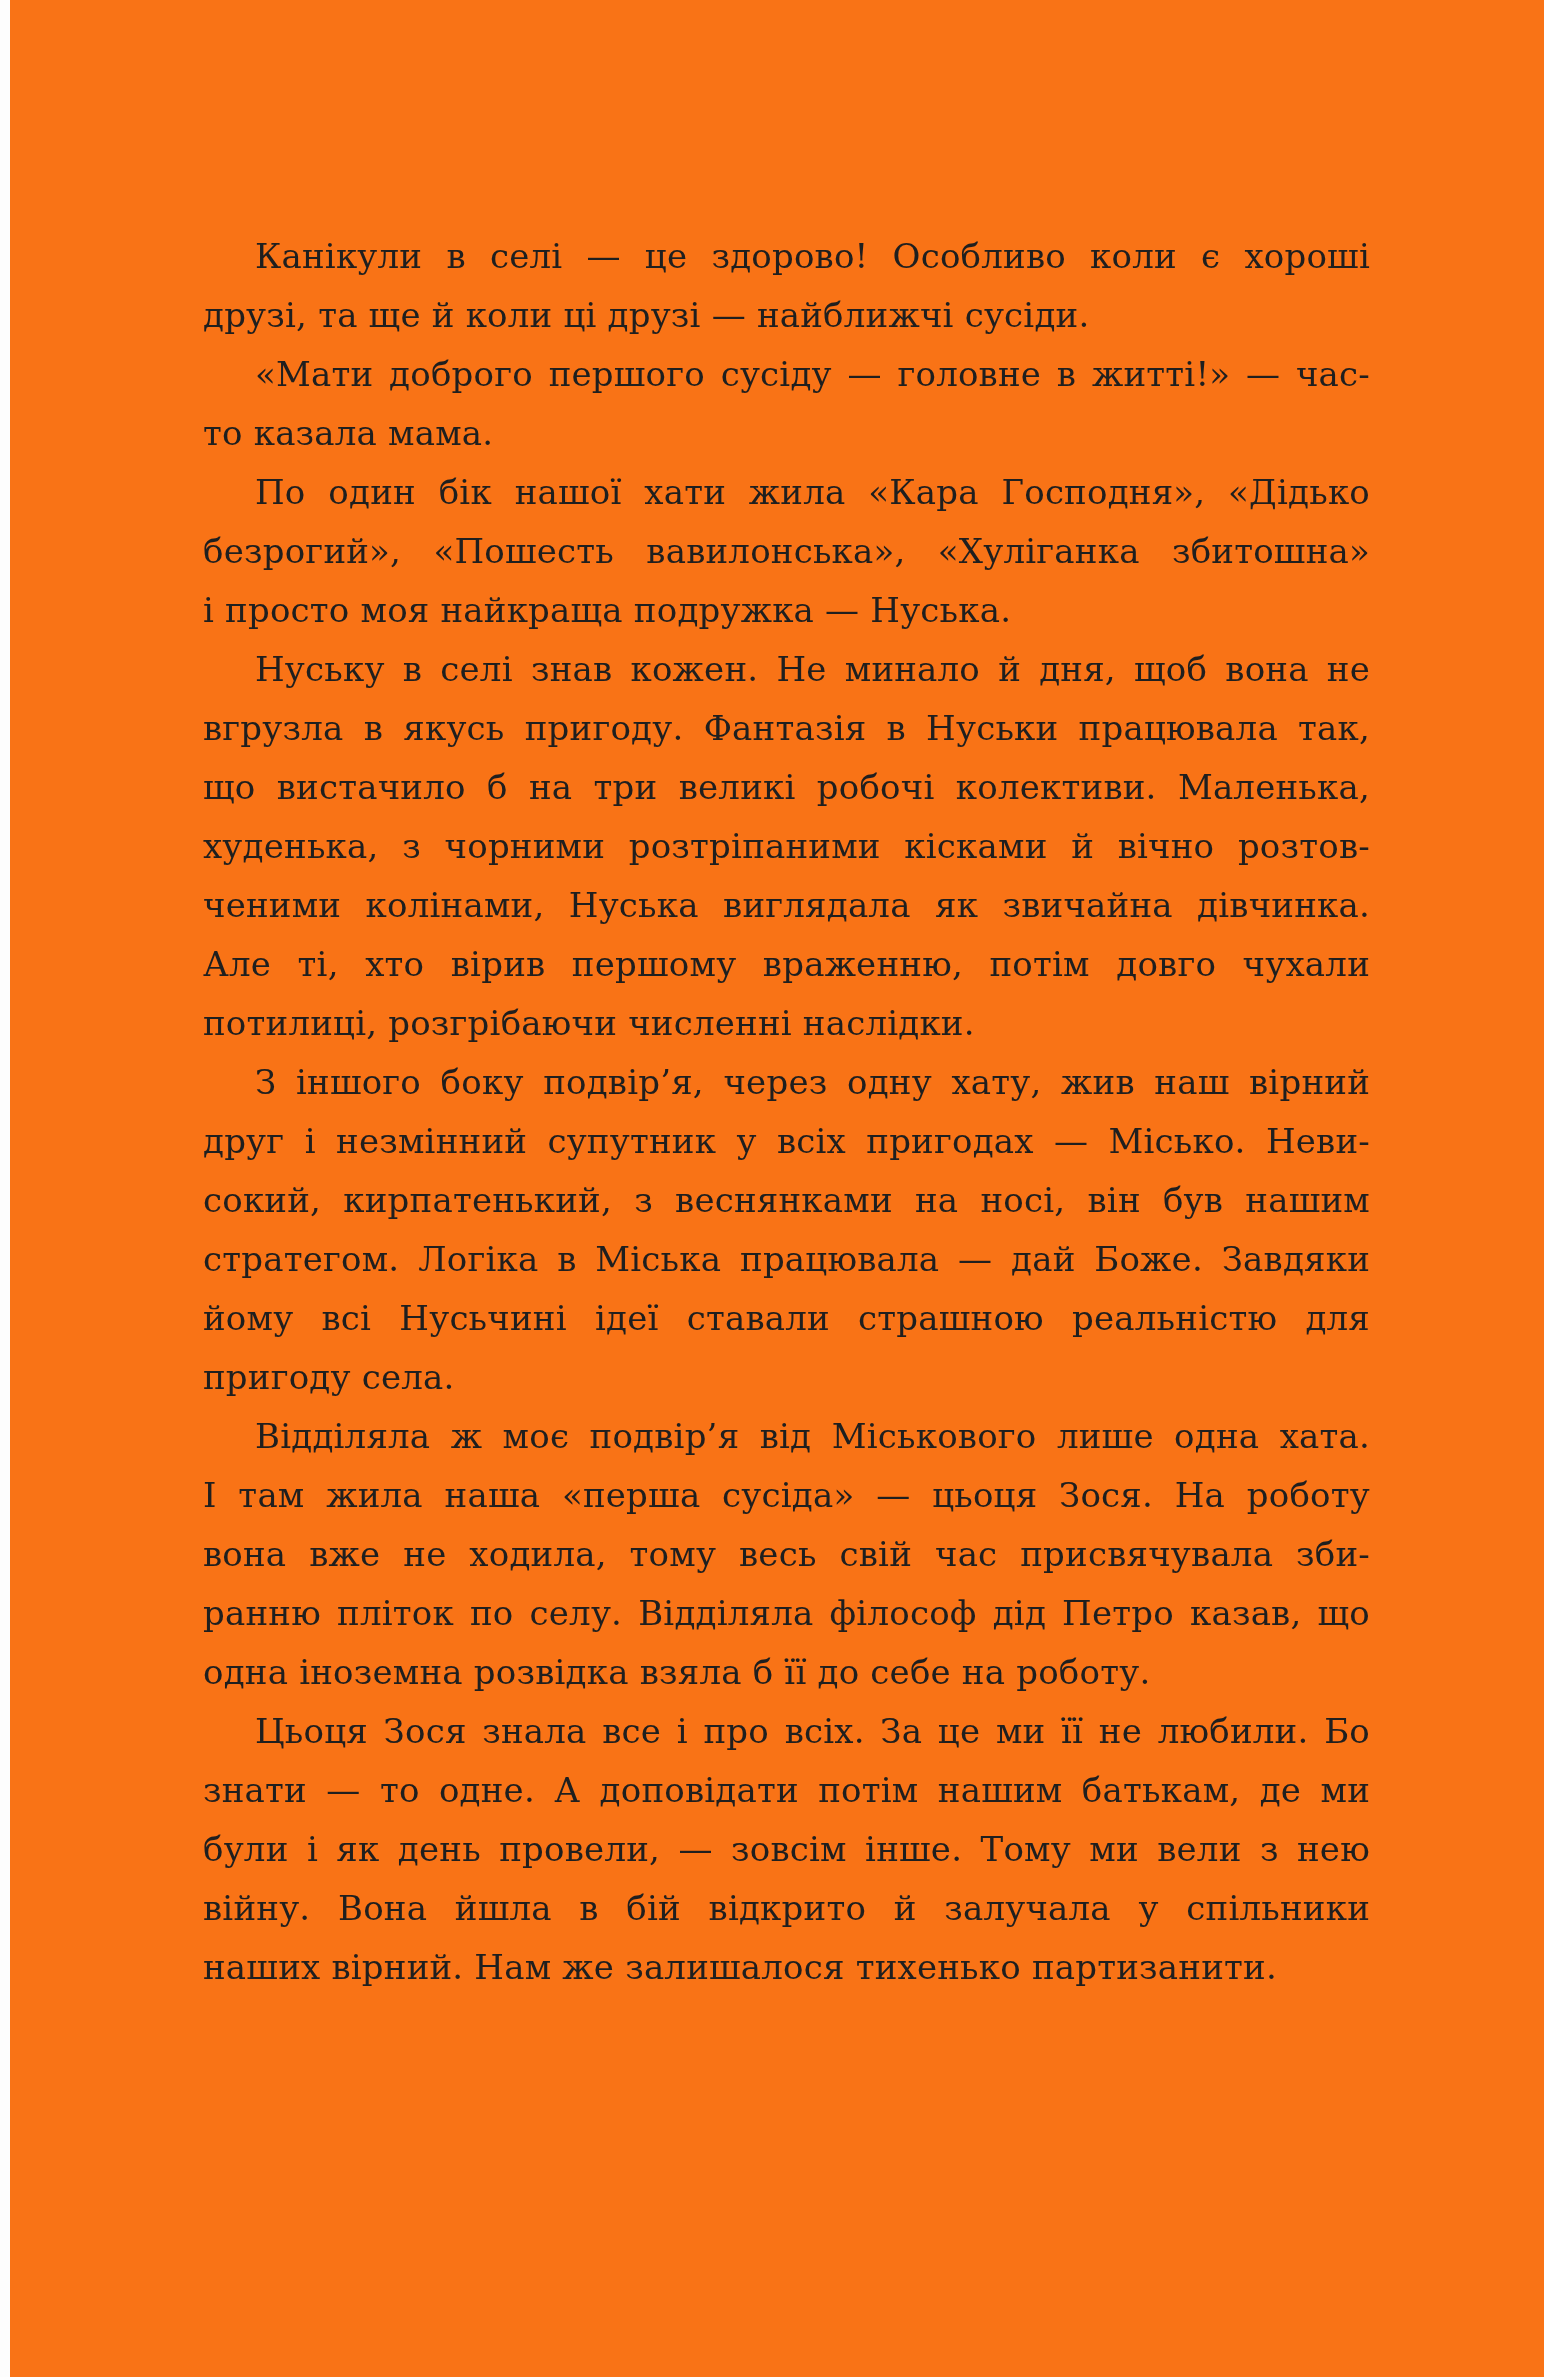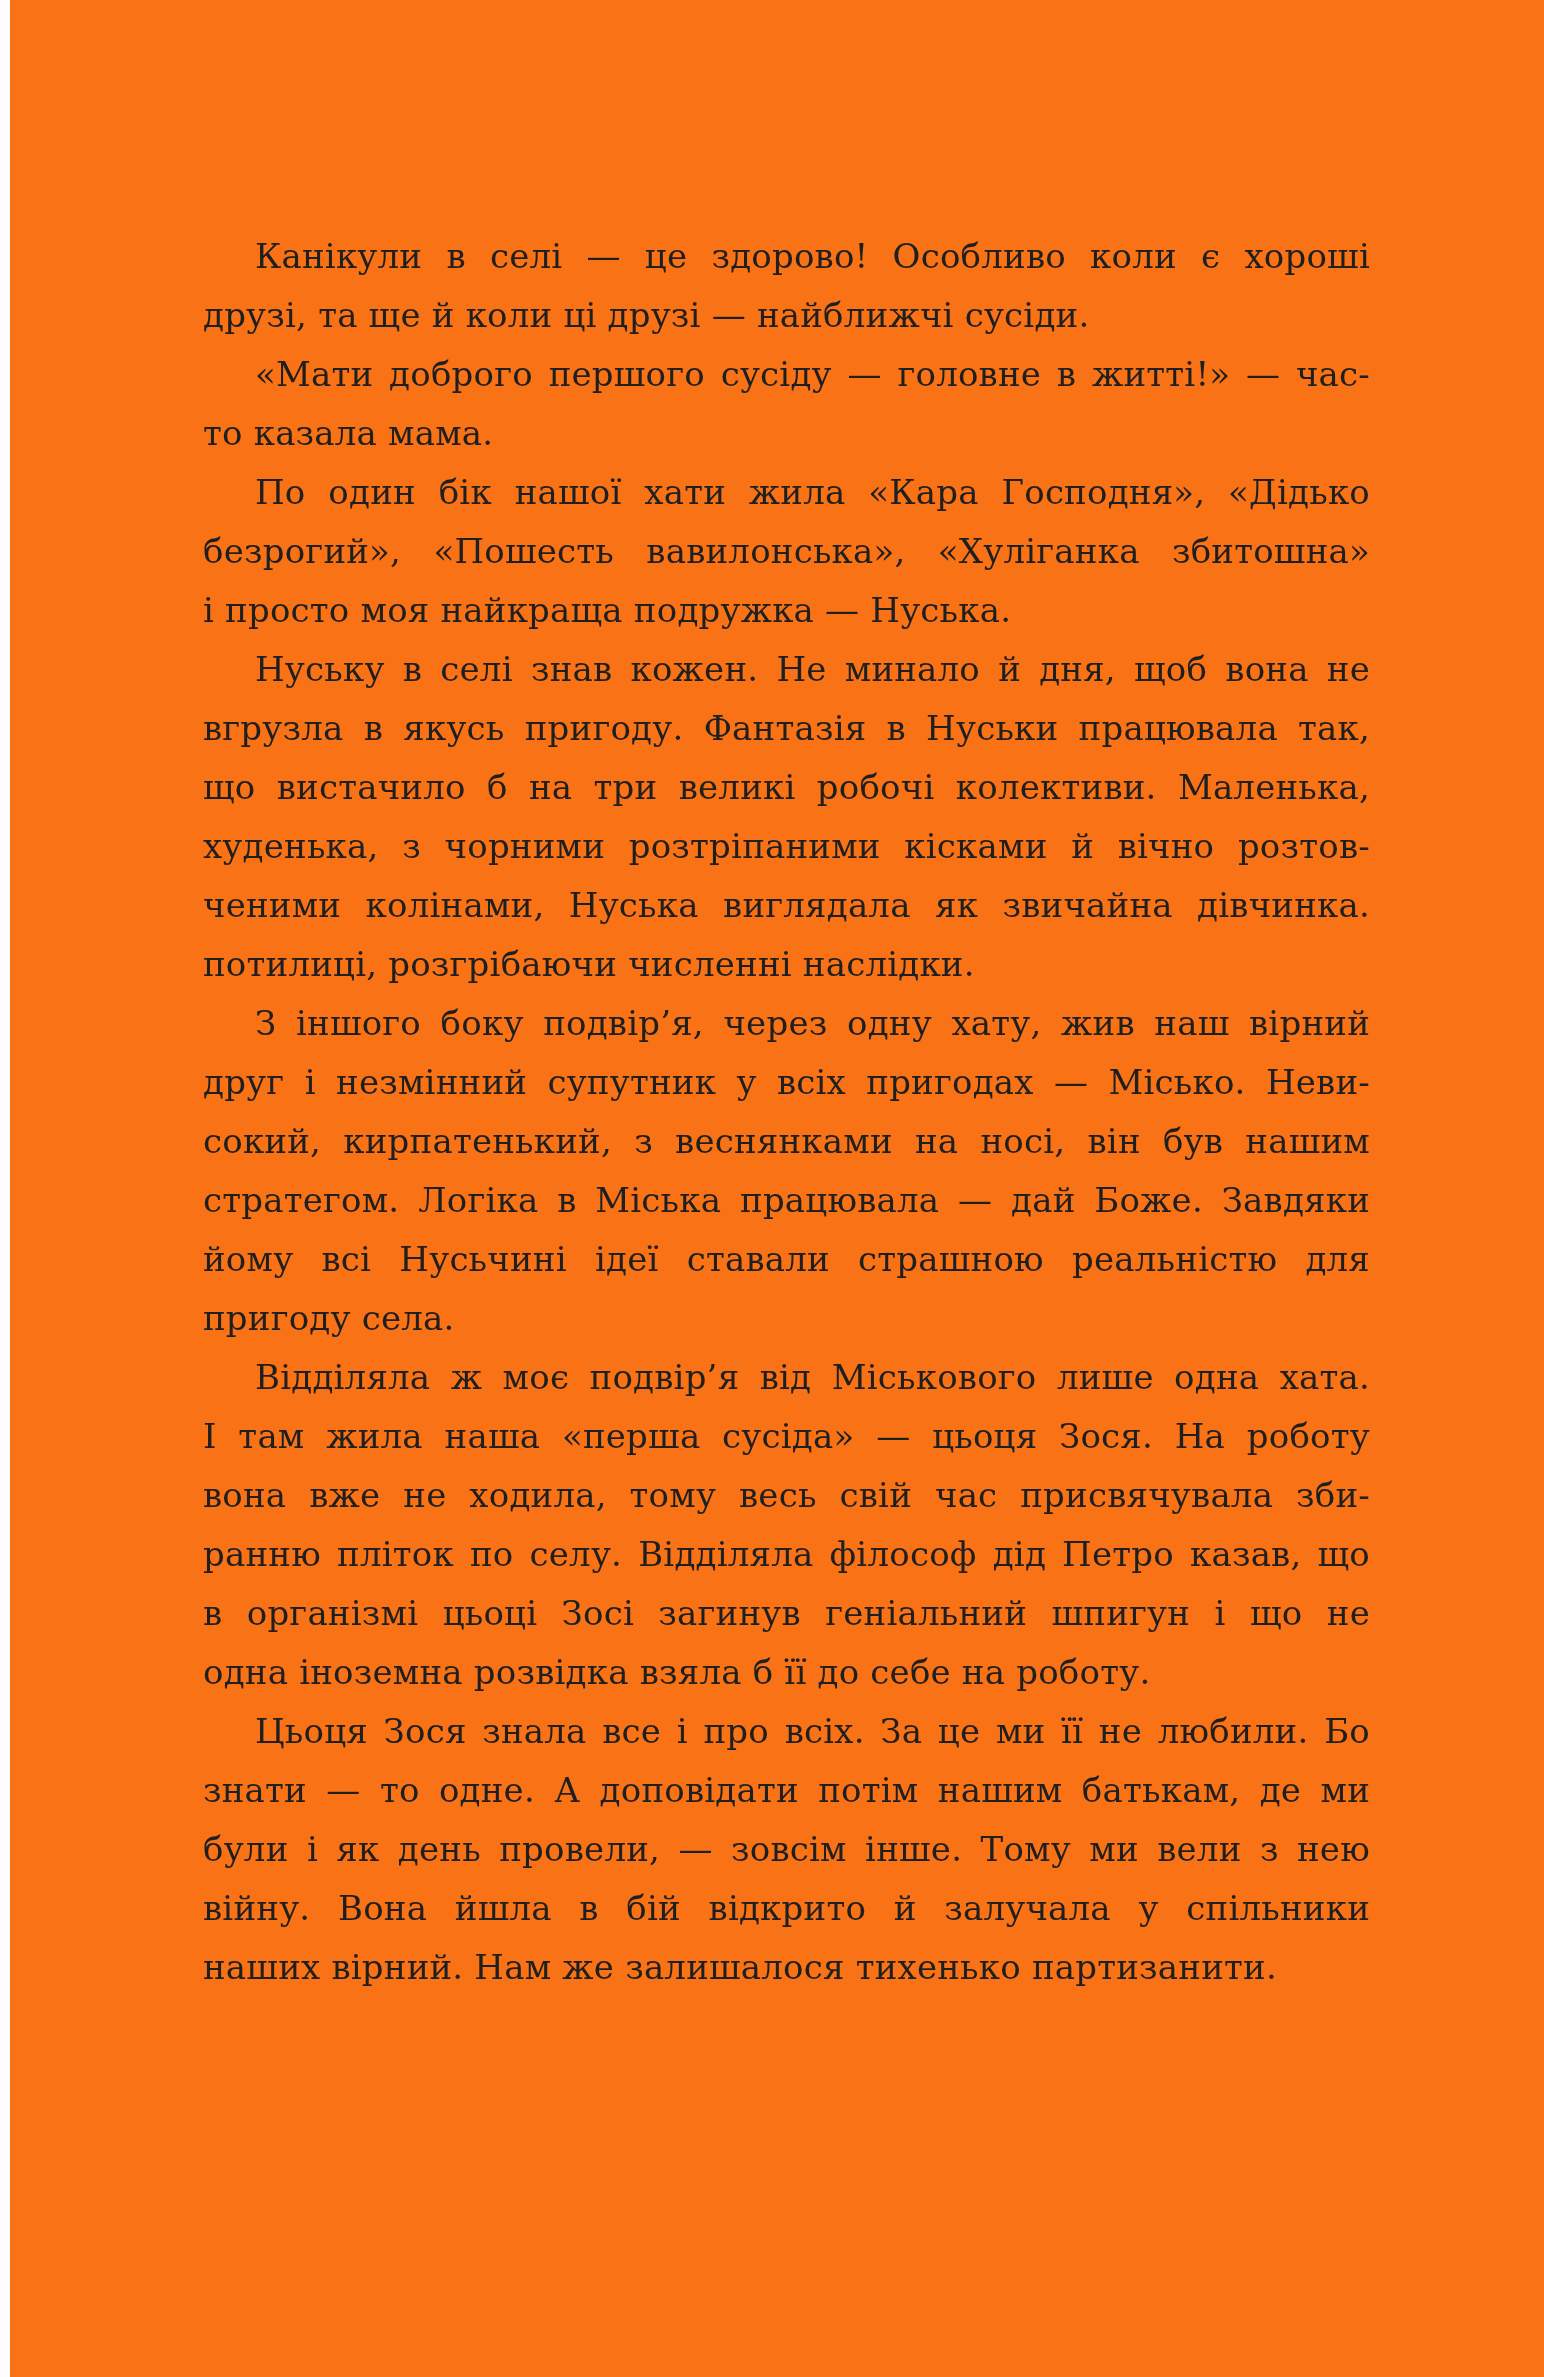--- a/index.html
+++ b/index.html
@@ -60,36 +60,36 @@
         <div class="line indent">По один бік нашої хати жила «Кара Господня», «Дідько</div>
         <div class="line">безрогий», «Пошесть вавилонська», «Хуліганка збитошна»</div>
         <div class="line para-end">і просто моя найкраща подружка — Нуська.</div>
       </div>
       <div>
         <div class="line indent">Нуську в селі знав кожен. Не минало й дня, щоб вона не</div>
         <div class="line">вгрузла в якусь пригоду. Фантазія в Нуськи працювала так,</div>
         <div class="line">що вистачило б на три великі робочі колективи. Маленька,</div>
         <div class="line">худенька, з чорними розтріпаними кісками й вічно розтов-</div>
         <div class="line">ченими колінами, Нуська виглядала як звичайна дівчинка.</div>
+        <div class="line">Але ті, хто вірив першому враженню, потім довго чухали</div>
         <div class="line para-end">потилиці, розгрібаючи численні наслідки.</div>
       </div>
       <div>
         <div class="line indent">З іншого боку подвір’я, через одну хату, жив наш вірний</div>
         <div class="line">друг і незмінний супутник у всіх пригодах — Місько. Неви-</div>
         <div class="line">сокий, кирпатенький, з веснянками на носі, він був нашим</div>
         <div class="line">стратегом. Логіка в Міська працювала — дай Боже. Завдяки</div>
         <div class="line">йому всі Нусьчині ідеї ставали страшною реальністю для</div>
         <div class="line para-end">пригоду села.</div>
       </div>
       <div>
         <div class="line indent">Відділяла ж моє подвір’я від Міськового лише одна хата.</div>
         <div class="line">І там жила наша «перша сусіда» — цьоця Зося. На роботу</div>
         <div class="line">вона вже не ходила, тому весь свій час присвячувала зби-</div>
         <div class="line">ранню пліток по селу. Відділяла філософ дід Петро казав, що</div>
-        <div class="line">в організмі цьоці Зосі загинув геніальний шпигун і що не</div>
         <div class="line para-end">одна іноземна розвідка взяла б її до себе на роботу.</div>
       </div>
       <div>
         <div class="line indent">Цьоця Зося знала все і про всіх. За це ми її не любили. Бо</div>
         <div class="line">знати — то одне. А доповідати потім нашим батькам, де ми</div>
         <div class="line">були і як день провели, — зовсім інше. Тому ми вели з нею</div>
         <div class="line">війну. Вона йшла в бій відкрито й залучала у спільники</div>
         <div class="line para-end">наших вірний. Нам же залишалося тихенько партизанити.</div>
       </div>
     </div>

